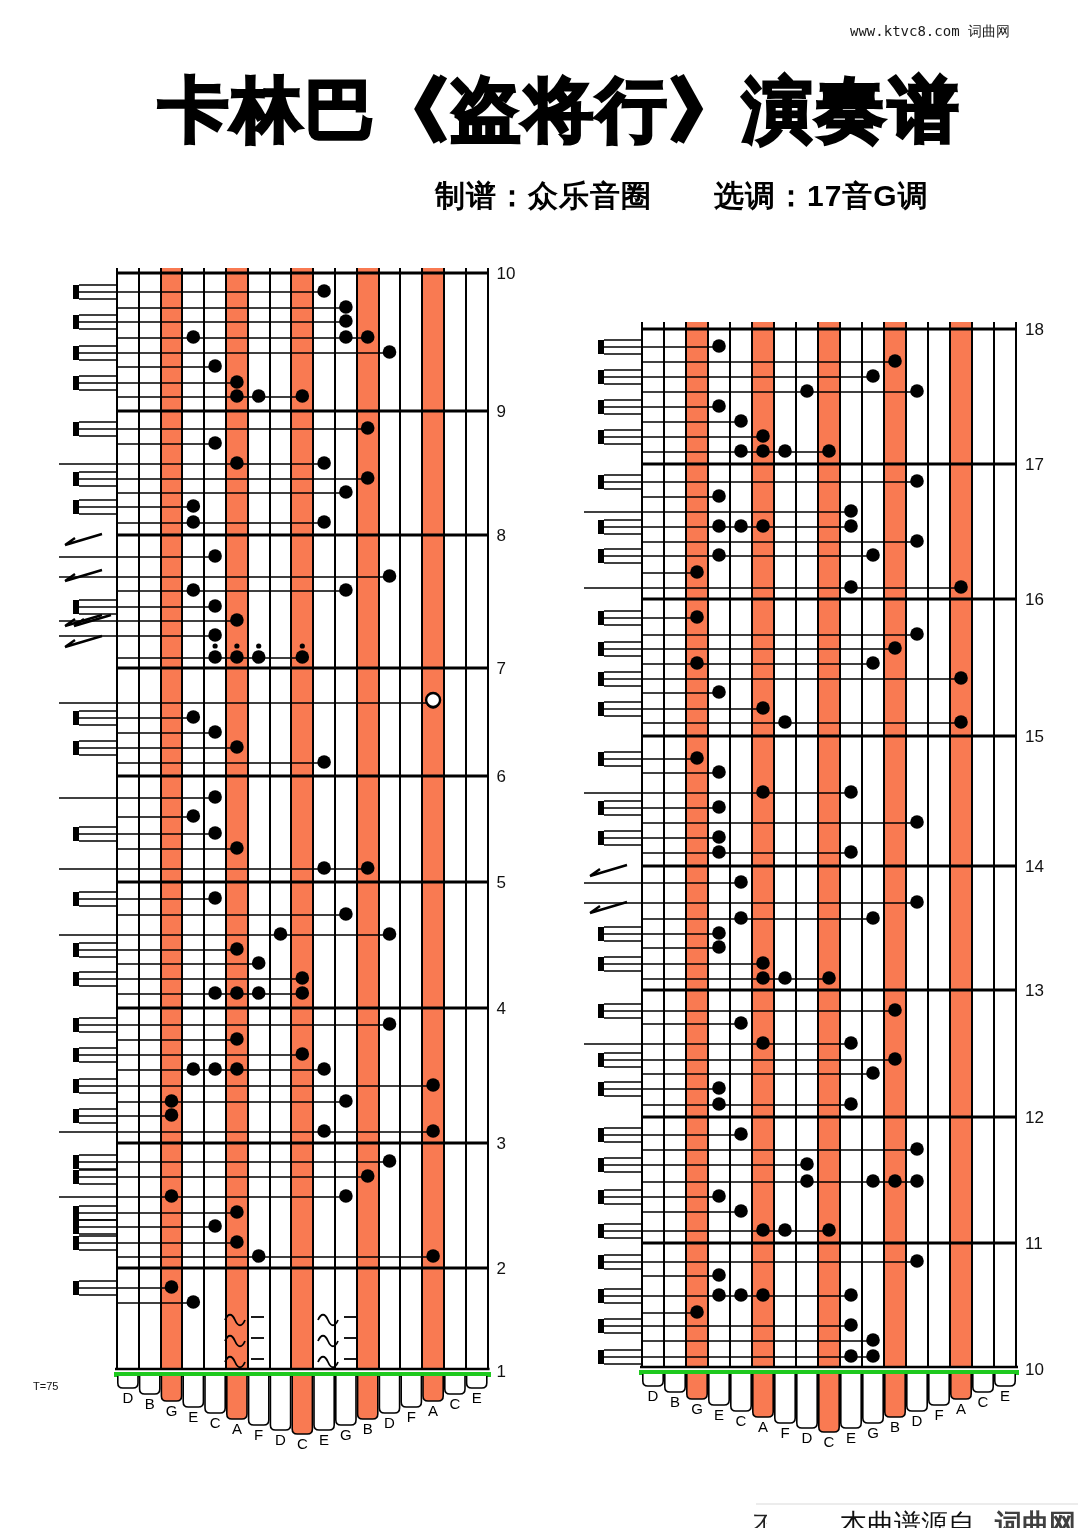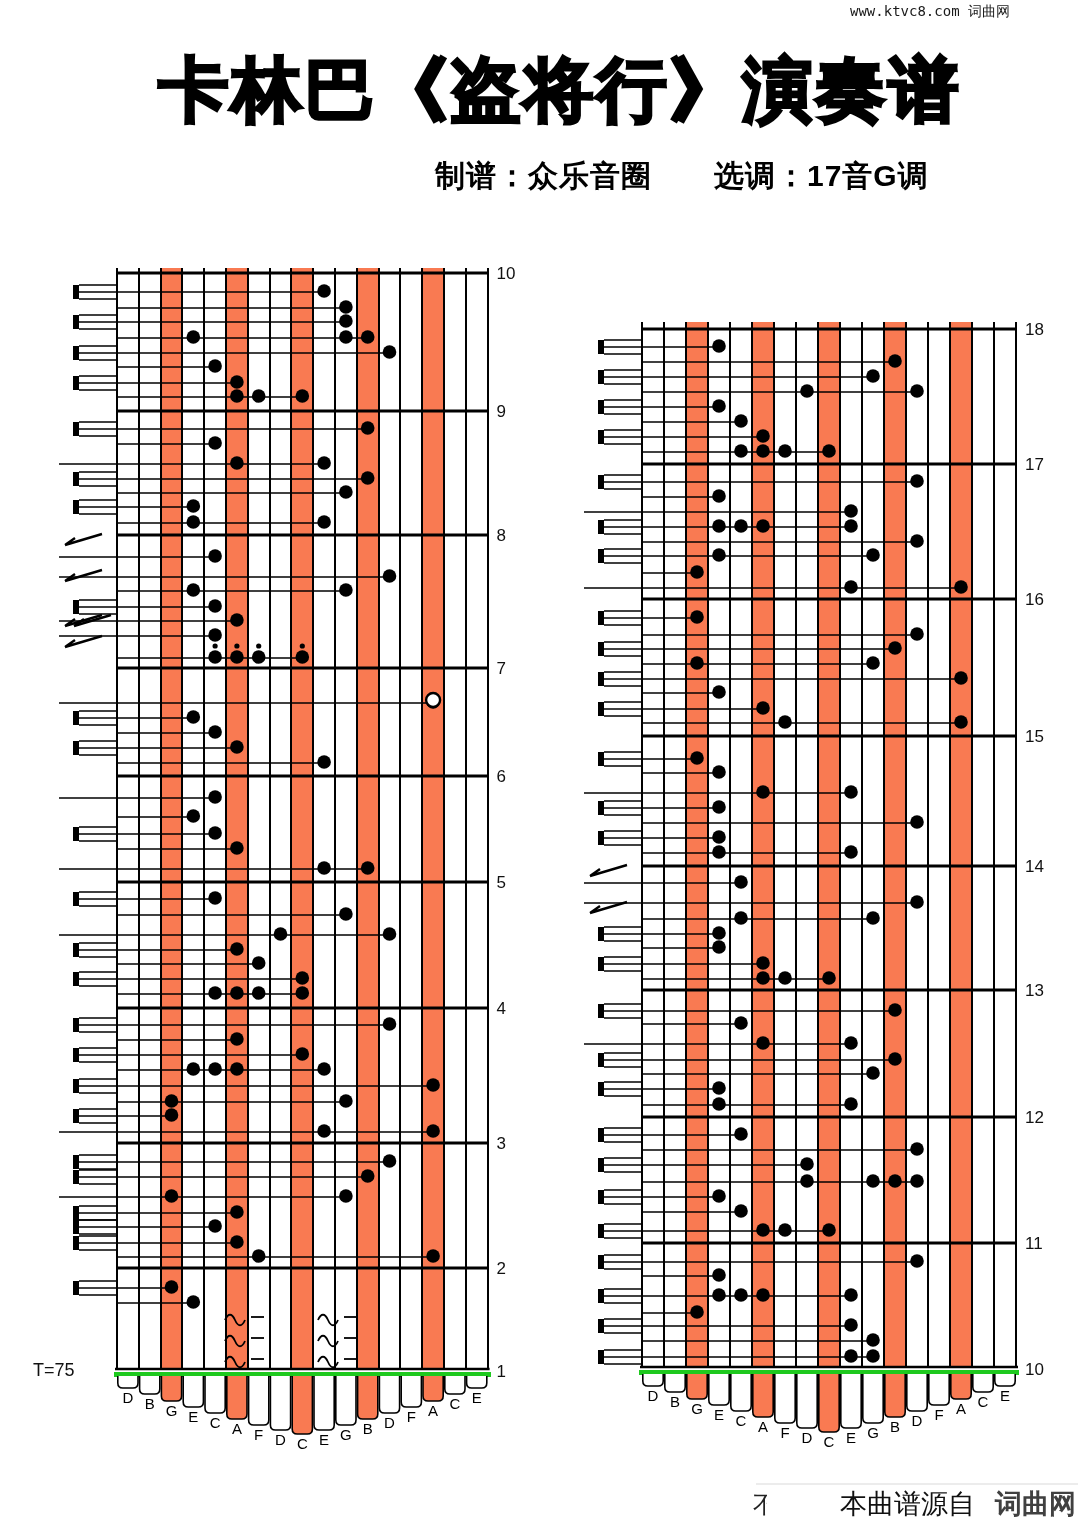--- a/index.html
+++ b/index.html
@@ -1,24 +1,24 @@
 <!DOCTYPE html>
 <html><head>
 <meta charset="utf-8">
 <style>
   html,body{margin:0;padding:0;background:#fff;}
   #page{position:relative;width:1080px;height:1528px;background:#ffffff;overflow:hidden;
         font-family:"Liberation Sans","DejaVu Sans",sans-serif;}
   #score-svg{position:absolute;left:0;top:0;}
-  .abs{position:absolute;white-space:pre;}
+  .abs{position:absolute;white-space:pre;margin-top:20px;}
   #watermark-top{left:850px;top:3px;font-family:"DejaVu Sans Mono",monospace;font-size:14px;color:#1a1a1a;}
   #page-title{left:0;right:0;top:44px;text-align:center;font-size:70px;font-weight:900;color:#000;
               letter-spacing:3px;padding-left:40px;-webkit-text-stroke:3px #000;}
   #page-subtitle{left:435px;top:156px;font-size:30px;font-weight:bold;color:#000;letter-spacing:1px;}
-  #tempo-label{left:33px;top:1360px;font-size:18px;color:#111;}
+  #tempo-label{left:33px;top:1360px;font-size:11px;color:#111;}
   #footer{left:840px;top:1486px;font-size:27px;color:#111;display:flex;}
   #footer .site{margin-left:20px;font-weight:bold;}
   #footer-fragment{left:753px;top:1489px;width:14px;overflow:hidden;font-size:24px;color:#222;}
   #footer-streak{left:756px;top:1483px;width:322px;height:2px;background:#ececec;}
 </style>
 </head>
 <body>
 
 <div id="page">
   <div id="watermark-top" class="abs">www.ktvc8.com 词曲网</div>

